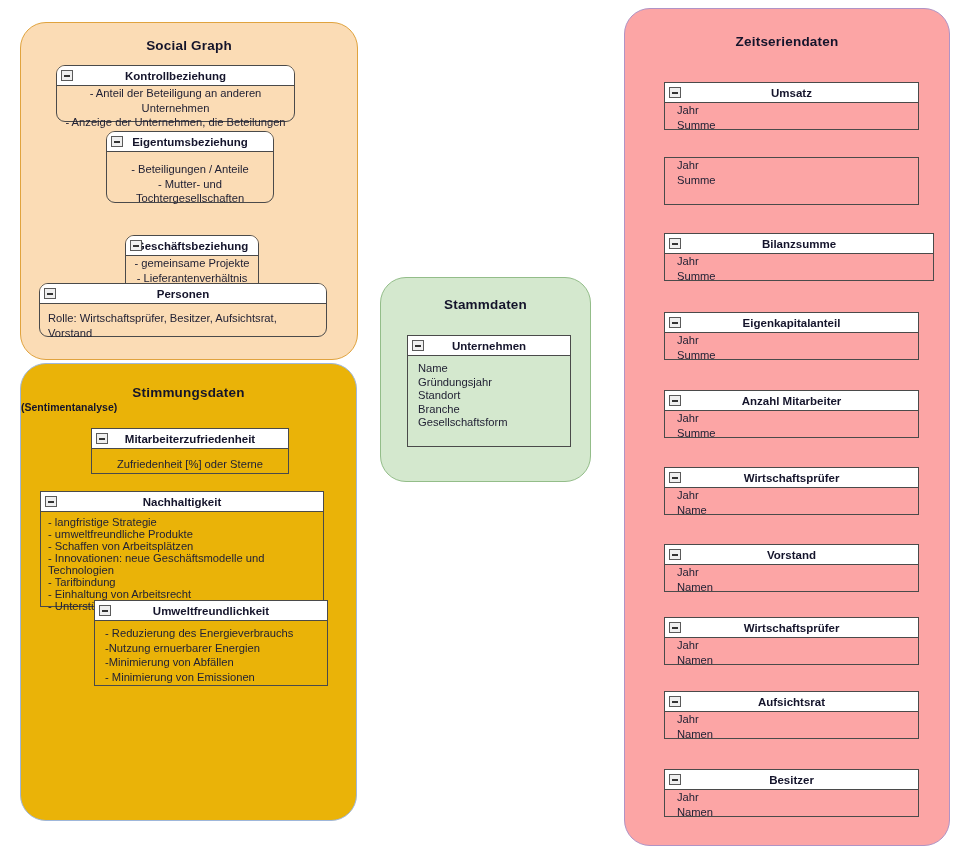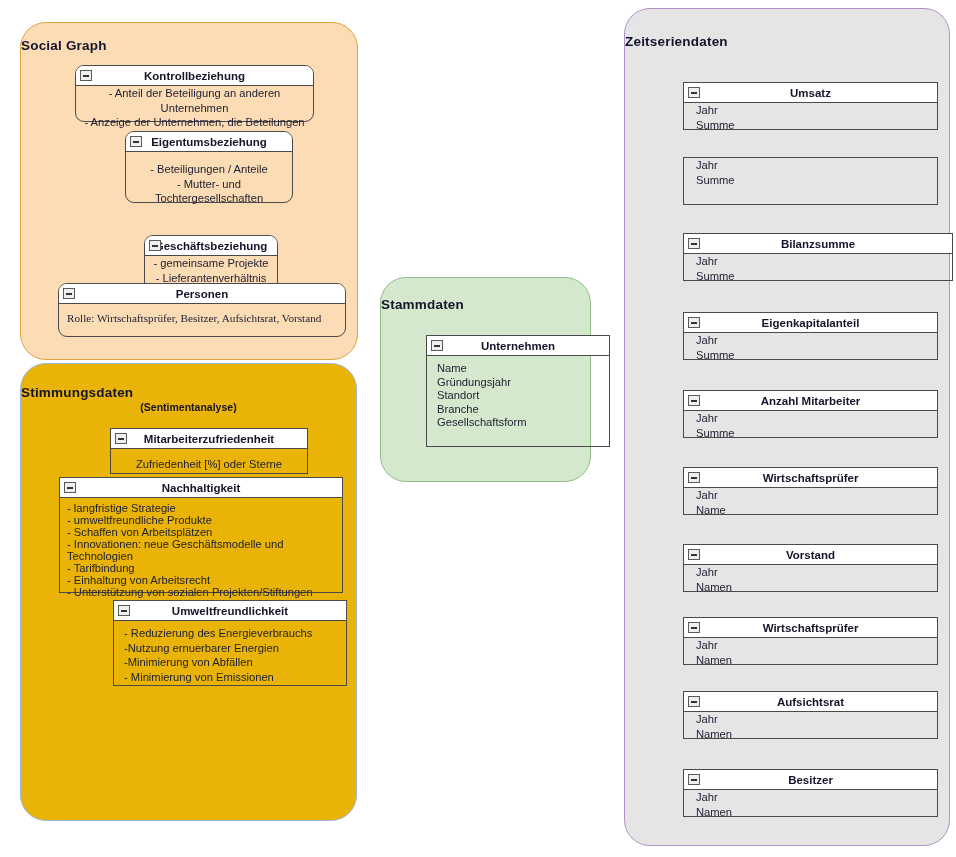--- a/index.html
+++ b/index.html
@@ -18,27 +18,28 @@
 
   
   .panel {
     position: absolute;
     box-sizing: border-box;
     border-radius: 26px;
     border-width: 1.5px;
     border-style: solid;
   }
   .panel-title {
+    text-align: center;
     font-weight: bold;
     font-size: 13.5px;
     letter-spacing: .2px;
     color: #14142b;
   }
   .panel-subtitle {
-    text-align: center;
+    text-align: left;
     font-weight: bold;
     font-size: 10.5px;
     color: #14142b;
     margin-top: 1px;
   }
 
   #panel-social {
     left: 20px; top: 22px; width: 338px; height: 338px;
     background: #fbdcb5;
     border-color: #e0a33e;
@@ -54,32 +55,31 @@
 
   #panel-master {
     left: 380px; top: 277px; width: 211px; height: 205px;
     background: #d4e8ce;
     border-color: #93bd89;
   }
   #panel-master .panel-title { margin-top: 19px; }
 
   #panel-timeseries {
     left: 624px; top: 8px; width: 326px; height: 838px;
-    background: #e5e5e5;
+    background: #fca5a5;
     border-color: #b093c5;
   }
   #panel-timeseries .panel-title { margin-top: 25px; }
 
   
   .node {
     position: absolute;
     box-sizing: border-box;
     border: 1.4px solid #4a4a4a;
     background: transparent;
-    margin-left: 19px;
   }
   .node.rounded { border-radius: 9px; }
   .node-header {
     position: relative;
     box-sizing: border-box;
     background: #ffffff;
     border-bottom: 1.4px solid #4a4a4a;
     height: 20px;
     line-height: 20px;
     text-align: center;
@@ -150,37 +150,37 @@
     </div>
     <div class="node-body center">- gemeinsame Projekte
 - Lieferantenverhältnis</div>
   </div>
 
   <div class="node rounded" style="left:18px; top:260px; width:288px; height:54px;">
     <div class="node-header">
       <span class="collapse-icon"></span>
       <span>Personen</span>
     </div>
-    <div class="node-body left" style="padding-top:7px;font-family:Liberation Serif, serif;">Rolle: Wirtschaftsprüfer, Besitzer, Aufsichtsrat, Vorstand</div>
+    <div class="node-body left" style="padding-top:7px;">Rolle: Wirtschaftsprüfer, Besitzer, Aufsichtsrat, Vorstand</div>
   </div>
 </div>
 
 <div class="panel" id="panel-mood">
   <div class="panel-title">Stimmungsdaten</div>
   <div class="panel-subtitle">(Sentimentanalyse)</div>
 
   <div class="node" style="left:70px; top:64px; width:198px; height:46px;">
     <div class="node-header">
       <span class="collapse-icon"></span>
       <span>Mitarbeiterzufriedenheit</span>
     </div>
     <div class="node-body center" style="padding-top:8px;">Zufriedenheit [%] oder Sterne</div>
   </div>
 
-  <div class="node" style="left:19px; top:113px; width:284px; height:116px;">
+  <div class="node" style="left:19px; top:127px; width:284px; height:116px;">
     <div class="node-header">
       <span class="collapse-icon"></span>
       <span>Nachhaltigkeit</span>
     </div>
     <div class="node-body left" style="padding:4px 7px; line-height:12px;">- langfristige Strategie
 - umweltfreundliche Produkte
 - Schaffen von Arbeitsplätzen
 - Innovationen: neue Geschäftsmodelle und Technologien
 - Tarifbindung
 - Einhaltung von Arbeitsrecht
@@ -196,21 +196,21 @@
 -Nutzung ernuerbarer Energien
 -Minimierung von Abfällen
 - Minimierung von Emissionen</div>
   </div>
 
 </div>
 
 <div class="panel" id="panel-master">
   <div class="panel-title">Stammdaten</div>
 
-  <div class="node" style="left:26px; top:57px; width:184px; height:112px;">
+  <div class="node" style="left:26px; top:57px; width:164px; height:112px;">
     <div class="node-header">
       <span class="collapse-icon"></span>
       <span>Unternehmen</span>
     </div>
     <div class="node-body left" style="padding:6px 10px; line-height:13.6px;">Name
 Gründungsjahr
 Standort
 Branche
 Gesellschaftsform</div>
   </div>

